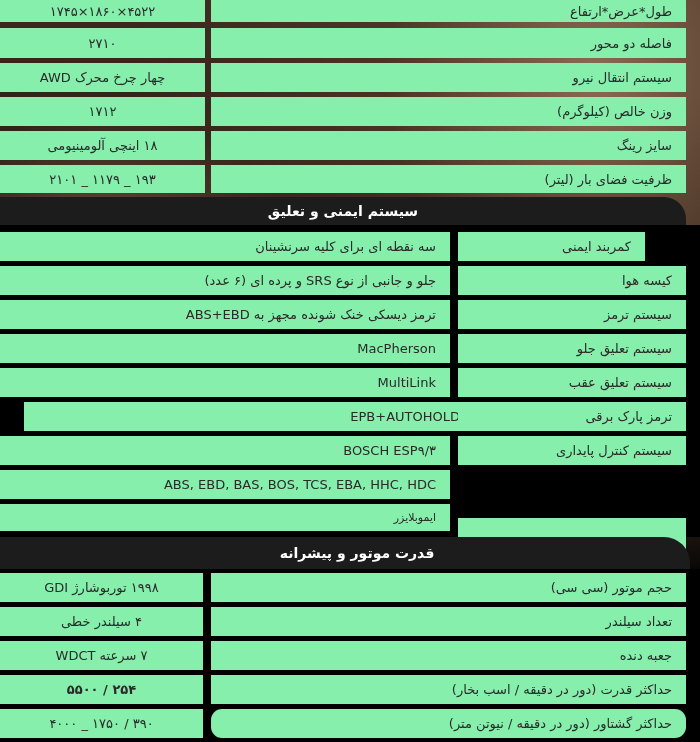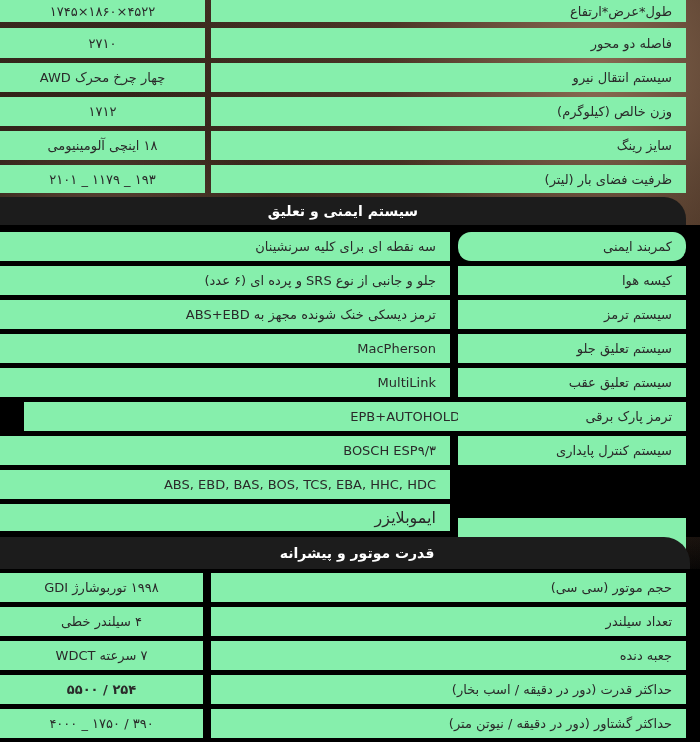--- a/index.html
+++ b/index.html
@@ -62,54 +62,54 @@
 <div class="cell lbl" style="left:211px;top:131px;width:475px;height:29px;">سایز رینگ</div>
 
 <div class="cell val" style="left:0;top:165px;width:205px;height:28px;">۱۹۳ _ ۱۱۷۹ _ ۲۱۰۱</div>
 <div class="cell lbl" style="left:211px;top:165px;width:475px;height:28px;">ظرفیت فضای بار (لیتر)</div>
 
 <div class="banner b1">سیستم ایمنی و تعلیق</div>
 
 <div class="sep-dark" style="left:0;top:225px;width:700px;height:312px;"></div>
 
 <div class="cell val right" style="left:0;top:232px;width:450px;height:29px;">سه نقطه ای برای کلیه سرنشینان</div>
-<div class="cell lbl" style="left:458px;top:232px;width:228px;height:29px;border-radius:13px;">کمربند ایمنی</div>
+<div class="cell lbl" style="left:458px;top:232px;width:187px;height:29px;">کمربند ایمنی</div>
 
 <div class="cell val right" style="left:0;top:266px;width:450px;height:29px;">جلو و جانبی از نوع SRS و پرده ای (۶ عدد)</div>
 <div class="cell lbl" style="left:458px;top:266px;width:228px;height:29px;">کیسه هوا</div>
 
 <div class="cell val right" style="left:0;top:300px;width:450px;height:29px;">ترمز دیسکی خنک شونده مجهز به ABS+EBD</div>
 <div class="cell lbl" style="left:458px;top:300px;width:228px;height:29px;">سیستم ترمز</div>
 
 <div class="cell val right" style="left:0;top:334px;width:450px;height:29px;">MacPherson</div>
 <div class="cell lbl" style="left:458px;top:334px;width:228px;height:29px;">سیستم تعلیق جلو</div>
 
 <div class="cell val right" style="left:0;top:368px;width:450px;height:29px;">MultiLink</div>
 <div class="cell lbl" style="left:458px;top:368px;width:228px;height:29px;">سیستم تعلیق عقب</div>
 
 <div class="cell val right" style="left:0;top:402px;width:450px;height:29px;margin-left:24px;">EPB+AUTOHOLD</div>
 <div class="cell lbl" style="left:458px;top:402px;width:228px;height:29px;">ترمز پارک برقی</div>
 
 <div class="cell val right" style="left:0;top:436px;width:450px;height:29px;">BOSCH ESP۹/۳</div>
 <div class="cell lbl" style="left:458px;top:436px;width:228px;height:29px;">سیستم کنترل پایداری</div>
 
 <div class="cell val right" style="left:0;top:470px;width:450px;height:29px;">ABS, EBD, BAS, BOS, TCS, EBA, HHC, HDC</div>
-<div class="cell val right" style="left:0;top:504px;width:450px;height:27px;font-size:16px;">ایموبلایزر</div>
+<div class="cell val right" style="left:0;top:504px;width:450px;height:27px;font-size:11px;">ایموبلایزر</div>
 <div class="cell lbl" style="left:458px;top:470px;width:228px;height:61px;margin-top:48px;">سیستم های ایمنی</div>
 
 <div class="banner b2">قدرت موتور و پیشرانه</div>
 
 <div class="sep-dark" style="left:0;top:569px;width:700px;height:173px;"></div>
 
 <div class="cell val" style="left:0;top:573px;width:203px;height:29px;">۱۹۹۸ توربوشارژ GDI</div>
 <div class="cell lbl" style="left:211px;top:573px;width:475px;height:29px;">حجم موتور (سی سی)</div>
 
 <div class="cell val" style="left:0;top:607px;width:203px;height:29px;">۴ سیلندر خطی</div>
 <div class="cell lbl" style="left:211px;top:607px;width:475px;height:29px;">تعداد سیلندر</div>
 
 <div class="cell val" style="left:0;top:641px;width:203px;height:29px;">۷ سرعته WDCT</div>
 <div class="cell lbl" style="left:211px;top:641px;width:475px;height:29px;">جعبه دنده</div>
 
 <div class="cell val" style="left:0;top:675px;width:203px;height:29px;font-weight:bold;">۲۵۴ / ۵۵۰۰</div>
 <div class="cell lbl" style="left:211px;top:675px;width:475px;height:29px;">حداکثر قدرت (دور در دقیقه / اسب بخار)</div>
 
 <div class="cell val" style="left:0;top:709px;width:203px;height:29px;">۳۹۰ / ۱۷۵۰ _ ۴۰۰۰</div>
-<div class="cell lbl" style="left:211px;top:709px;width:475px;height:29px;">حداکثر گشتاور (دور در دقیقه / نیوتن متر)</div>
+<div class="cell lbl" style="left:211px;top:709px;width:475px;height:29px;border-radius:11px;">حداکثر گشتاور (دور در دقیقه / نیوتن متر)</div>
 
 </body></html>

